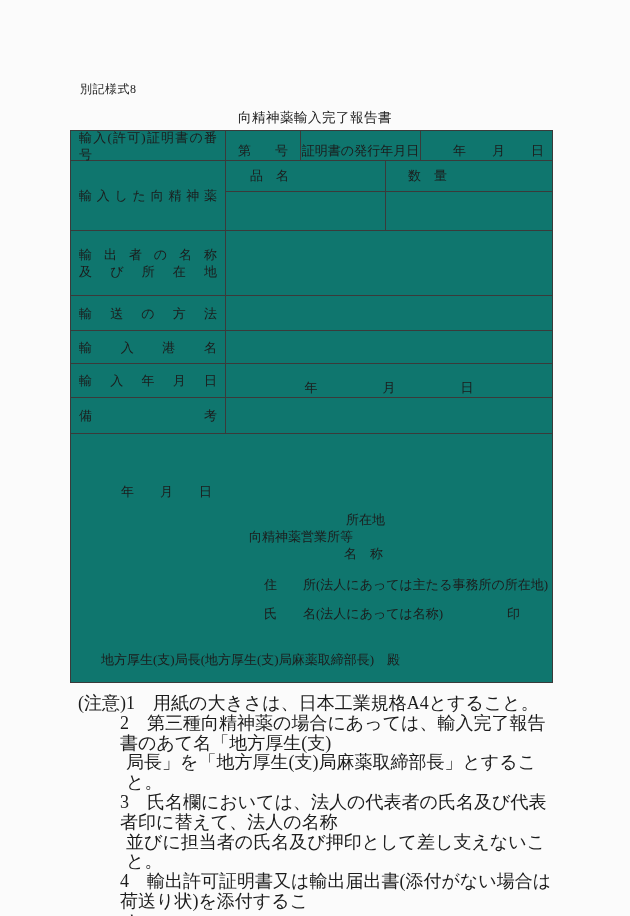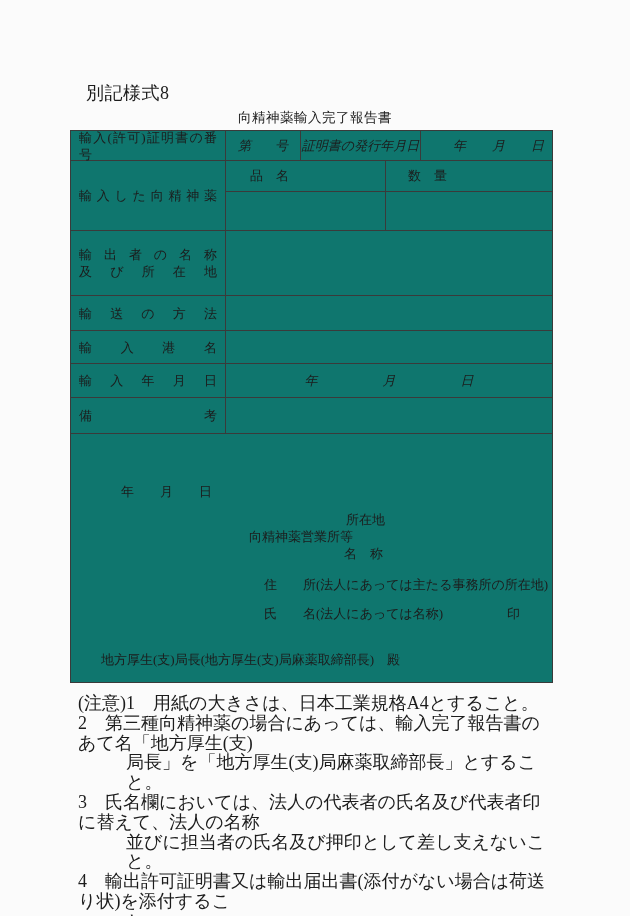--- a/index.html
+++ b/index.html
@@ -12,22 +12,22 @@
     position: relative;
     width: 630px;
     height: 916px;
     background: #fbfbfb;
     color: #1c1c1c;
     font-size: 13px;
     overflow: hidden;
   }
   .form-code {
     position: absolute;
-    left: 86px; top: 81px;
-    font-size: 18px;
+    left: 80px; top: 81px;
+    font-size: 12px;
     letter-spacing: 0.5px;
   }
   .doc-title {
     position: absolute;
     left: 0; top: 97px;
     width: 100%;
     text-align: center;
     font-size: 13.5px;
     letter-spacing: 0.5px;
     margin-top: 12px;
@@ -52,21 +52,21 @@
     flex-direction: column;
     justify-content: center;
     padding: 0 8px;
   }
   .label-col .jline {
     width: 100%;
     text-align: justify;
     text-align-last: justify;
     line-height: 17px;
   }
-  .cell { display: flex; align-items: center; font-style: italic; }
+  .cell { display: flex; align-items: flex-end; }
   .cell .jline {
     width: 100%;
     text-align: justify;
     text-align-last: justify;
   }
   .h30 { height: 30px; }
   .h70 { height: 70px; }
   .h65 { height: 65px; gap: 32px; }
   .h35 { height: 35px; }
   .h33 { height: 33px; }
@@ -90,21 +90,21 @@
   
   .notes {
     position: absolute;
     left: 78px; top: 694px;
     width: 480px;
     font-size: 18px;
     line-height: 19.8px;
     font-family: Liberation Serif, serif;
   }
   .notes .n0 { margin-left: 0; }
-  .notes .n1 { }
+  .notes .n1 { margin-left: 42px; }
   .notes .n2 { margin-left: 48px; }
 </style>
 </head>
 <body>
 
 <div class="page">
 
   <div class="form-code">別記様式8</div>
   <div class="doc-title">向精神薬輸入完了報告書</div>
 

